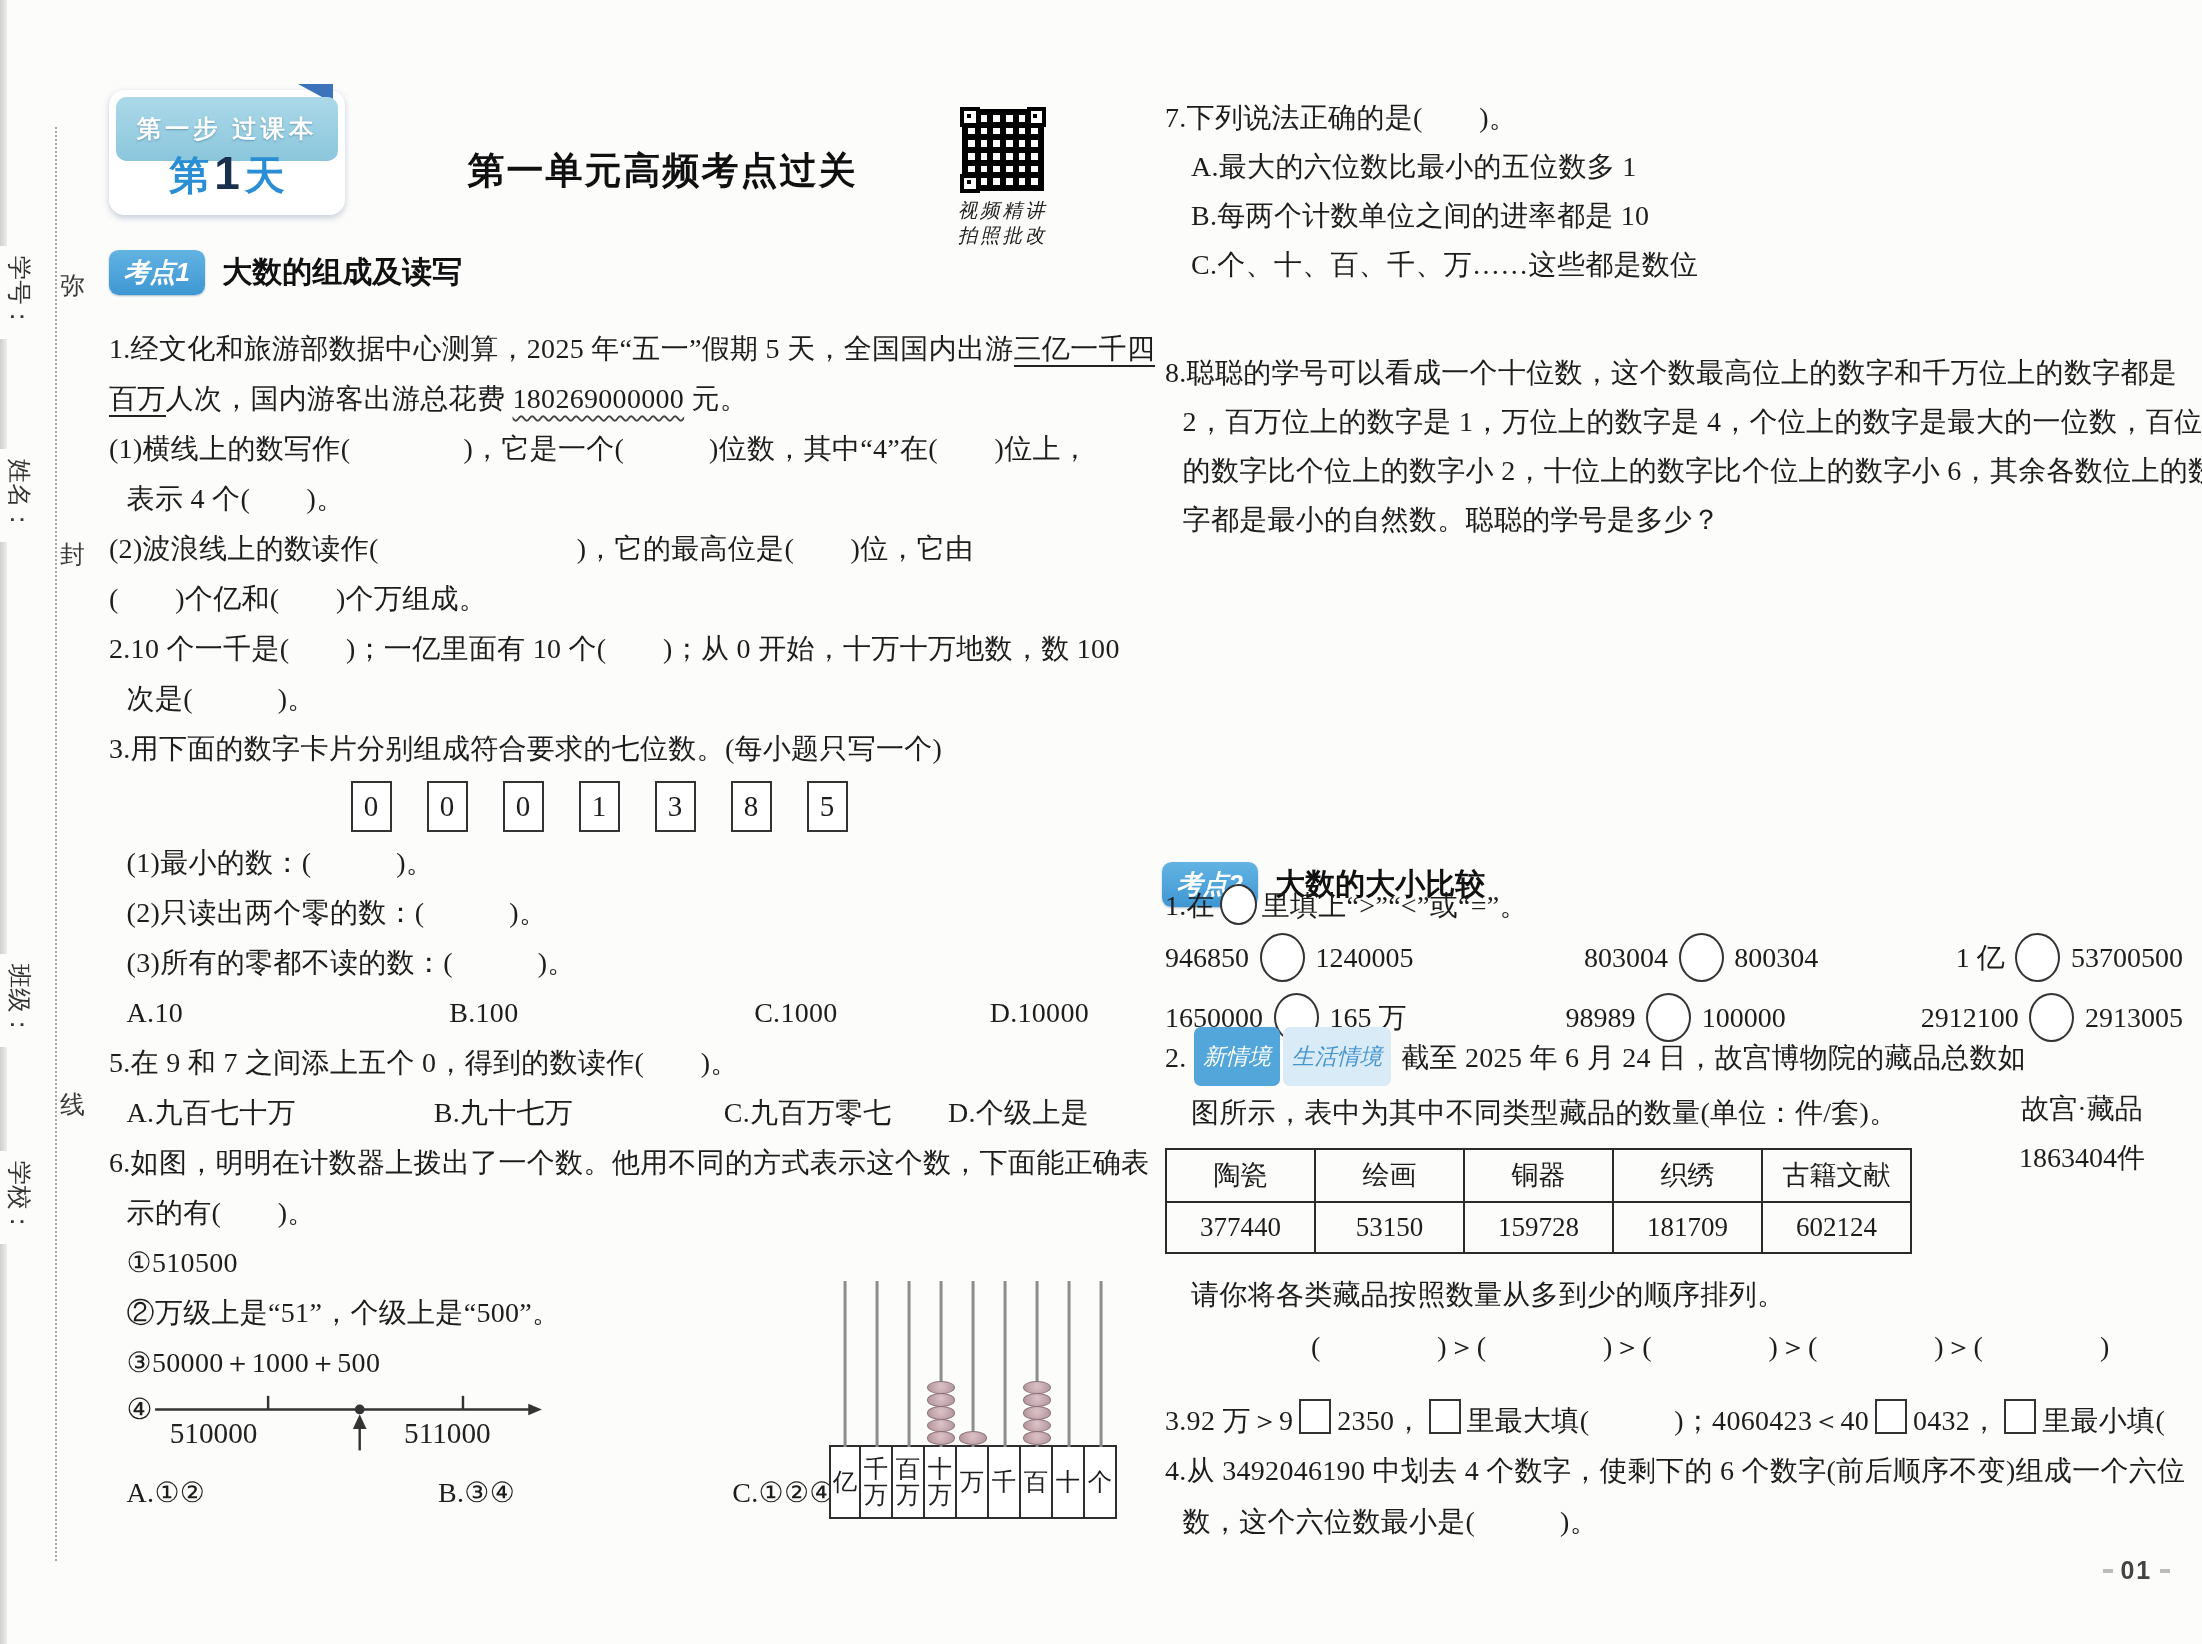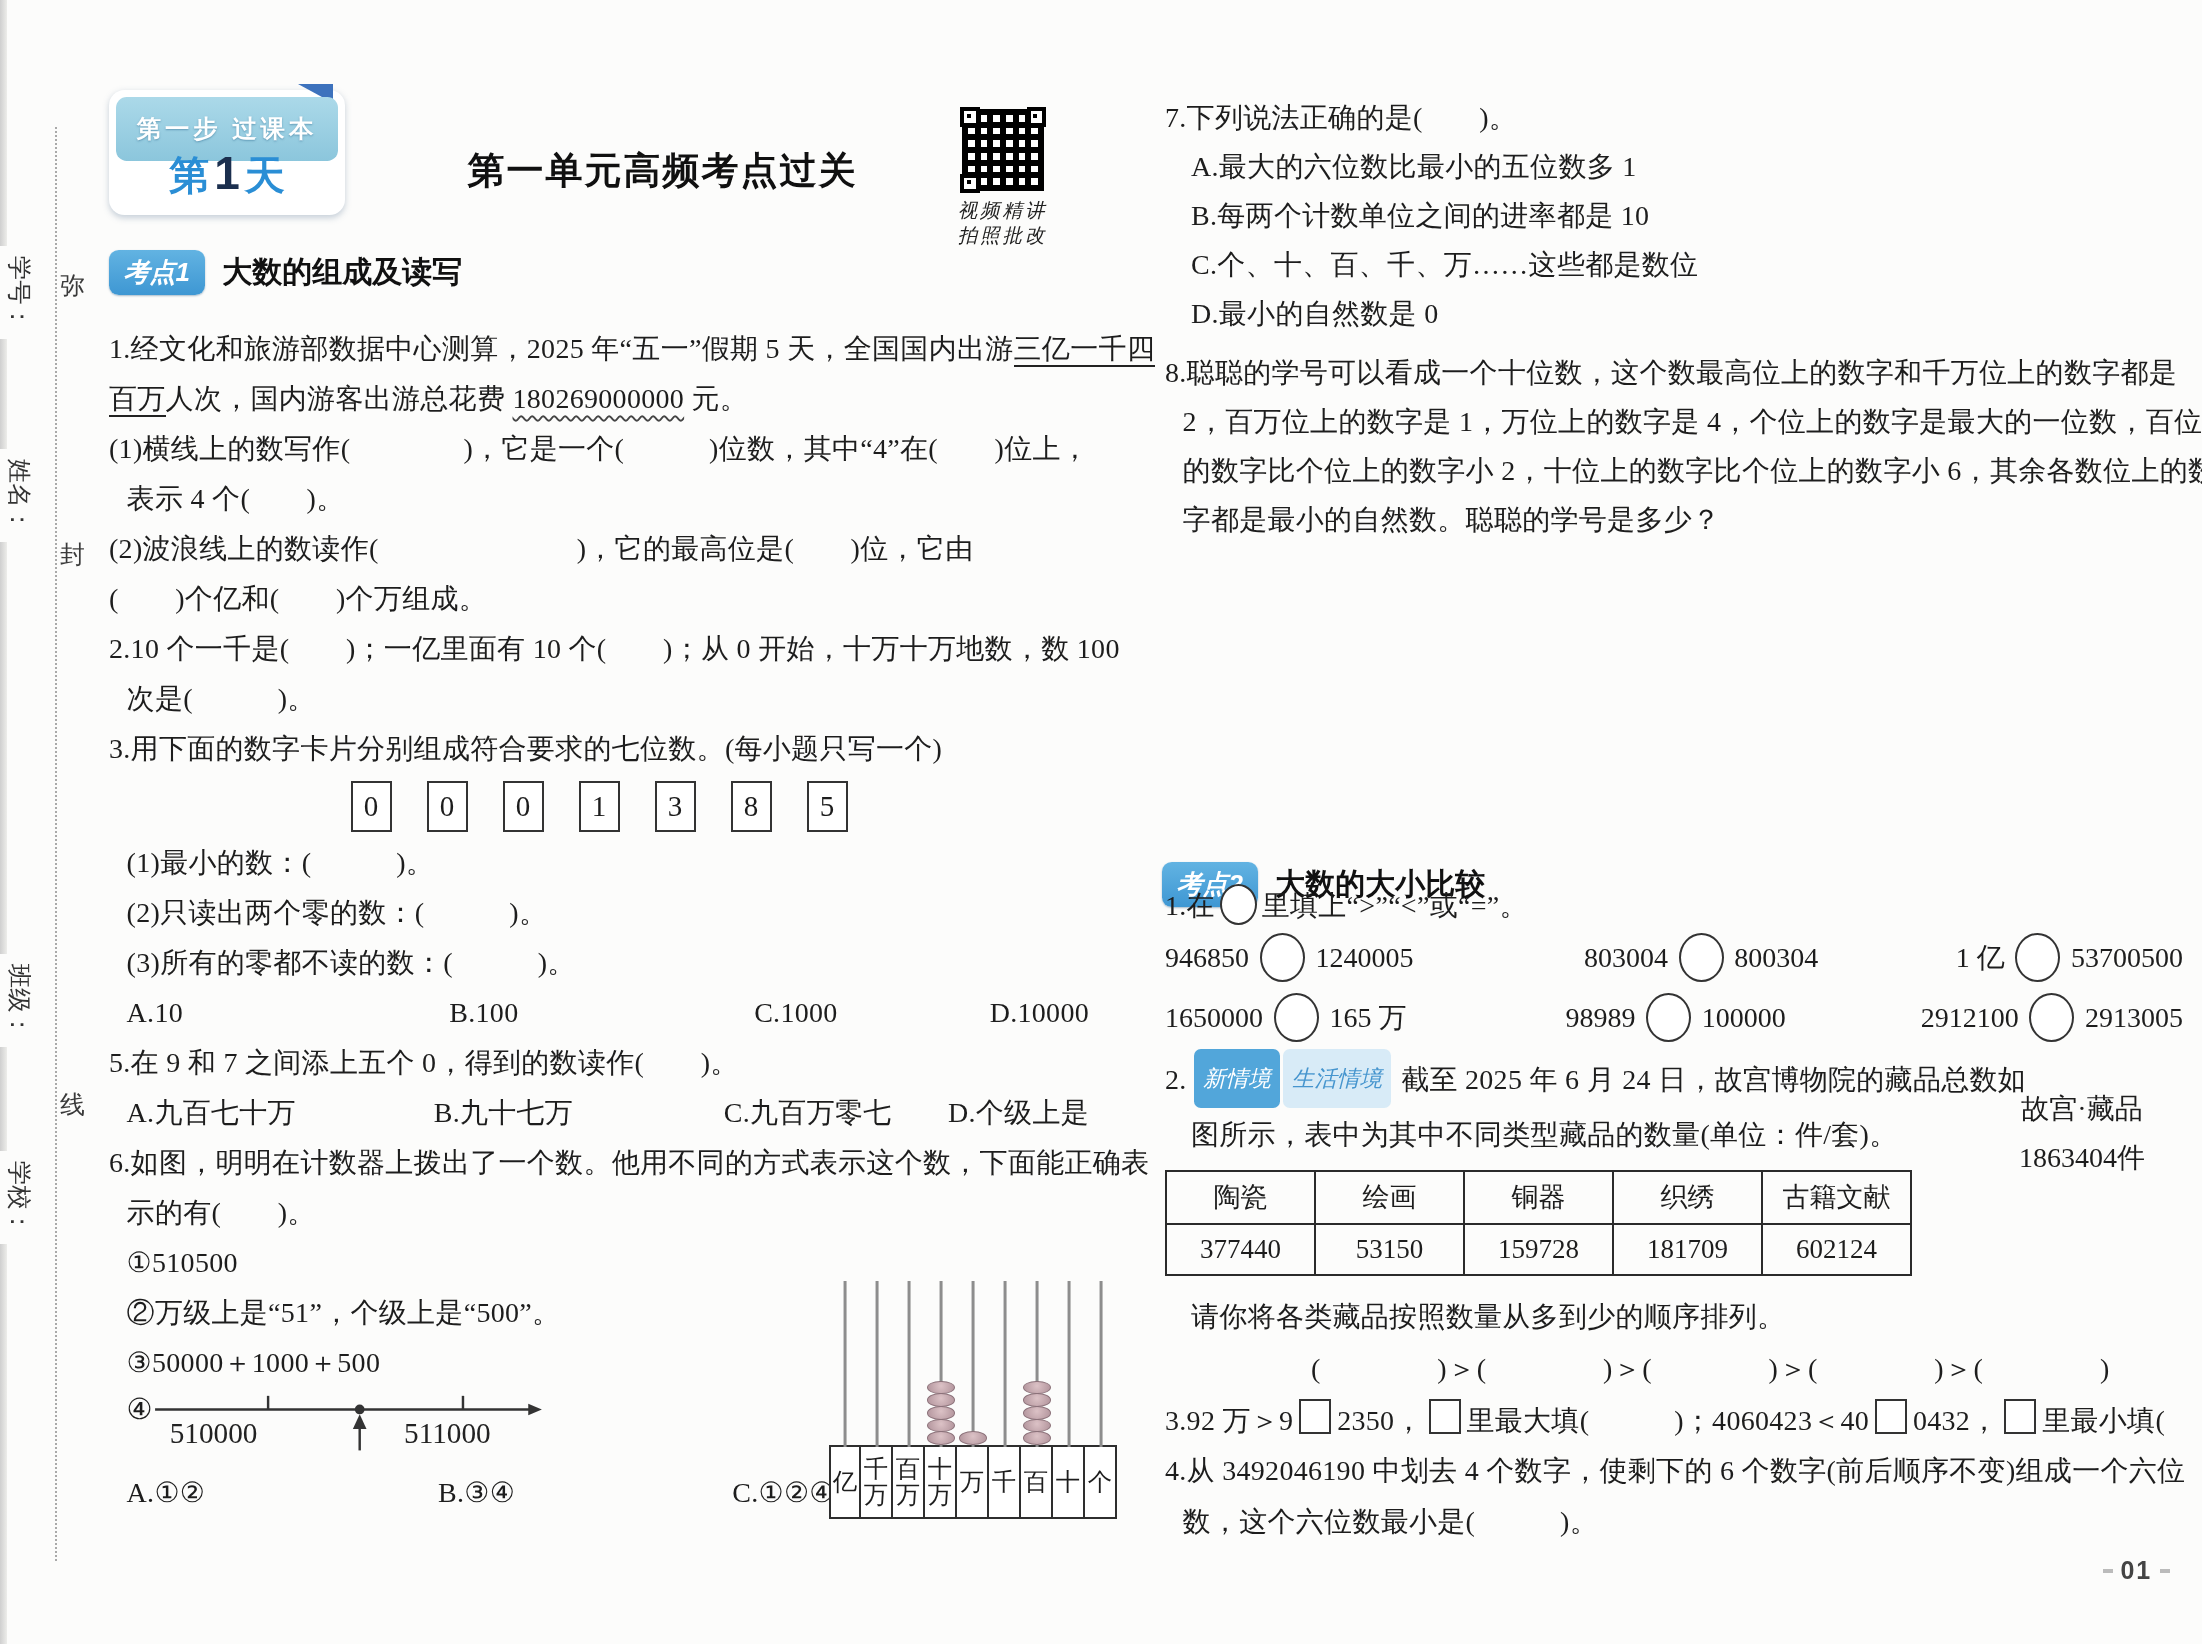--- a/index.html
+++ b/index.html
@@ -298,21 +298,20 @@
           <div class="rod-label">个</div>
         </div>
       </div>
   </div>
 
   <div class="rblock" style="top:93px">
     <p class="rln">7.下列说法正确的是(　　)。</p>
     <p class="rln rind">A.最大的六位数比最小的五位数多 1</p>
     <p class="rln rind">B.每两个计数单位之间的进率都是 10</p>
     <p class="rln rind">C.个、十、百、千、万……这些都是数位</p>
-    <p class="rln rind">D.最小的自然数是 0</p>
   </div>
 
   <div class="rblock" style="top:348px">
     <p class="rln">8.聪聪的学号可以看成一个十位数，这个数最高位上的数字和千万位上的数字都是</p>
     <p class="rln ind">2，百万位上的数字是 1，万位上的数字是 4，个位上的数字是最大的一位数，百位上</p>
     <p class="rln ind">的数字比个位上的数字小 2，十位上的数字比个位上的数字小 6，其余各数位上的数</p>
     <p class="rln ind">字都是最小的自然数。聪聪的学号是多少？</p>
   </div>
 
   <div class="kaodian" style="left:1162px;top:862px">
@@ -351,21 +350,21 @@
           <span>100000</span>
         </div>
         <div class="cmp-item">
           <span>2912100</span>
           <span class="cmp-circle"></span>
           <span>2913005</span>
         </div>
       </div>
   </div>
 
-  <div class="rblock" style="top:1049px">
+  <div class="rblock" style="top:1027px">
     <p class="rln" style="line-height:53px"><span>2.</span><span class="tag1">新情境</span><span class="tag2">生活情境</span><span>截至 2025 年 6 月 24 日，故宫博物院的藏品总数如</span></p>
     <p class="rln rind" style="line-height:53px">图所示，表中为其中不同类型藏品的数量(单位：件/套)。</p>
     <table class="ctable">
       <tbody>
         <tr class="hrow">
             <td>陶瓷</td>
             <td>绘画</td>
             <td>铜器</td>
             <td>织绣</td>
             <td>古籍文献</td>

